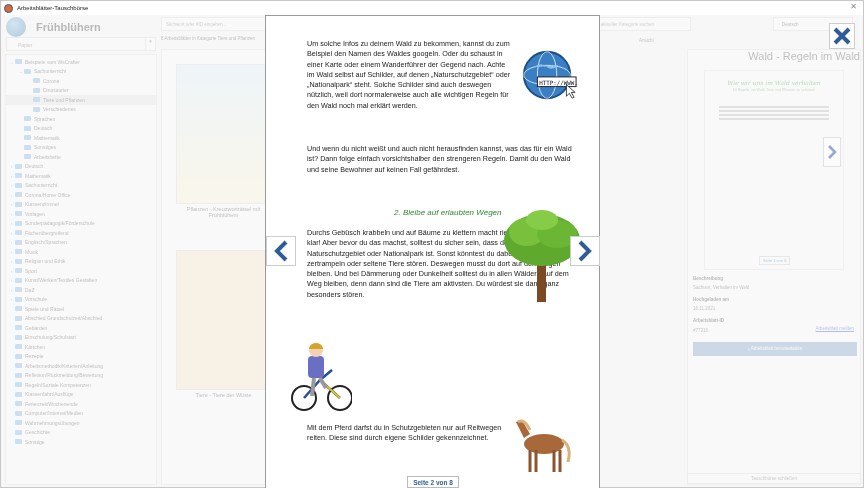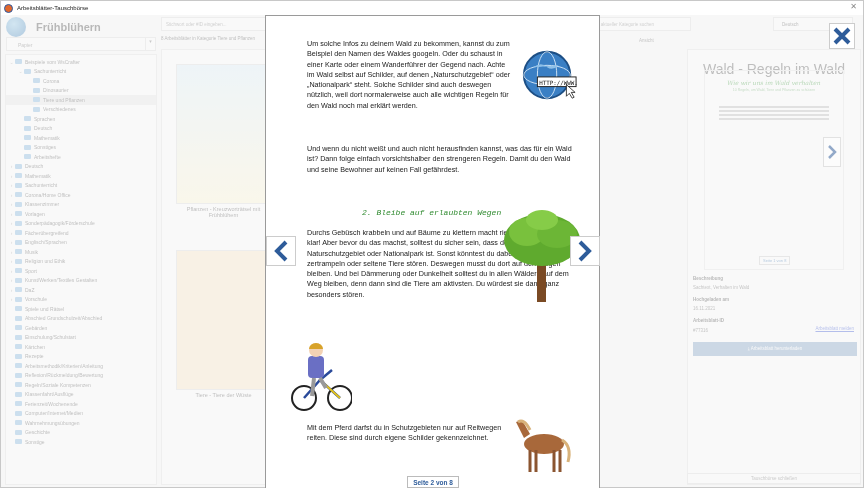--- a/index.html
+++ b/index.html
@@ -27,39 +27,39 @@
   .count { position: absolute; left: 160px; top: 21px; font-size: 4.5px; color: #555; }
   .grid { position: absolute; left: 160px; top: 34px; width: 438px; height: 436px; background: #fff; border: 1px solid #e2e2e2; }
   .card { position: absolute; width: 95px; }
   .card .thumb { width: 95px; height: 140px; border: 1px solid #ddd; }
   .card .cap { font-size: 5.5px; color: #555; text-align: center; margin-top: 2px; }
   .cat-search { position: absolute; left: 590px; top: 2px; width: 100px; height: 14px; background: #fff; border: 1px solid #ddd; font-size: 4.5px; color: #888; padding: 4px; }
   .view-lbl { position: absolute; left: 638px; top: 23px; font-size: 4.5px; color: #666; }
   .lang { position: absolute; left: 772px; top: 2px; width: 80px; height: 14px; background: #fff; border: 1px solid #ddd; font-size: 4.5px; color: #555; padding: 4px 8px; }
 
   .side { position: absolute; left: 686px; top: 34px; width: 174px; height: 436px; background: #fff; border: 1px solid #e2e2e2; }
-  .side .wtitle { font-size: 14px; color: #555; text-align: center; margin-top: 11px; }
+  .side .wtitle { font-size: 11px; color: #555; text-align: right; margin-top: 0; }
   .side .prev { position: absolute; left: 16px; top: 20px; width: 140px; height: 200px; border: 1px solid #e5e5e5; }
   .side .prev .h1 { font-family: "DejaVu Serif", serif; font-style: italic; font-size: 6px; color: #3c9a3c; text-align: center; margin-top: 8px; }
   .side .prev .h2 { font-size: 3.5px; color: #6aaa6a; text-align: center; margin-top: 2px; }
   .side .prev .line { height: 2px; margin: 2px 14px; background: #bbb; }
   .side .prev .pg { position: absolute; left: 54px; bottom: 4px; font-size: 4px; color: #3572b0; border: 1px solid #ccc; padding: 1px 3px; }
   .meta { position: absolute; left: 5px; font-size: 4.5px; }
   .meta.k { color: #444; font-weight: bold; }
   .meta.v { color: #666; }
   .report { position: absolute; right: 6px; top: 276px; font-size: 4.5px; color: #3b57d6; text-decoration: underline; }
   .dl-btn { position: absolute; left: 5px; top: 292px; width: 164px; height: 14px; background: #7e9fc4; color: #fff; font-size: 4.5px; text-align: center; line-height: 14px; }
   .close-exch { position: absolute; left: 686px; top: 472px; width: 174px; height: 11px; border: 1px solid #ddd; background: #fff; font-size: 4.5px; color: #777; text-align: center; line-height: 10px; }
 
   
   .viewer { position: absolute; left: 264px; top: 14px; width: 335px; height: 474px; background: #fff; border: 1px solid #9a9a9a; }
   .p { position: absolute; font-size: 7.2px; line-height: 10.3px; color: #1a1a1a; }
   .p1 { left: 41px; top: 23px; width: 205px; }
   .p2 { left: 41px; top: 128px; width: 265px; }
-  .h-green { position: absolute; left: 96px; top: 192px; font-family: Liberation Mono, monospace; font-style: italic; font-size: 8px; color: #2f8a2f; }
+  .h-green { position: absolute; left: 128px; top: 192px; font-family: Liberation Sans, sans-serif; font-style: italic; font-size: 8px; color: #2f8a2f; }
   .p3 { left: 41px; top: 212px; width: 265px; }
   .p4 { left: 96px; top: 334px; width: 220px; }
   .p5 { left: 41px; top: 407px; width: 200px; }
   .page-ind { position: absolute; left: 141px; top: 460px; width: 52px; height: 12px; border: 1px solid #bbb; font-size: 6.5px; font-weight: bold; color: #2e5c9a; text-align: center; line-height: 11px; }
 
   .globe-img { position: absolute; left: 254px; top: 30px; width: 58px; height: 58px; }
   .tree-img { position: absolute; left: 231px; top: 190px; width: 90px; height: 100px; }
   .bike-img { position: absolute; left: 24px; top: 324px; width: 62px; height: 76px; }
   .horse-img { position: absolute; left: 242px; top: 400px; width: 68px; height: 60px; }
 

